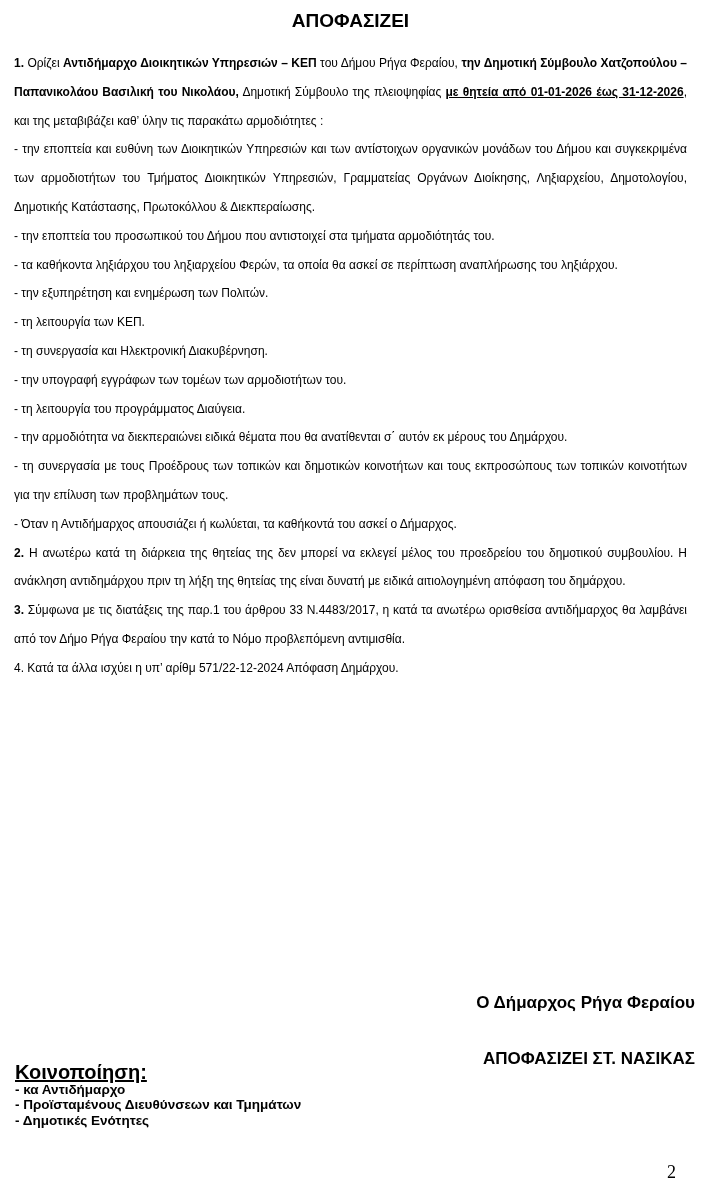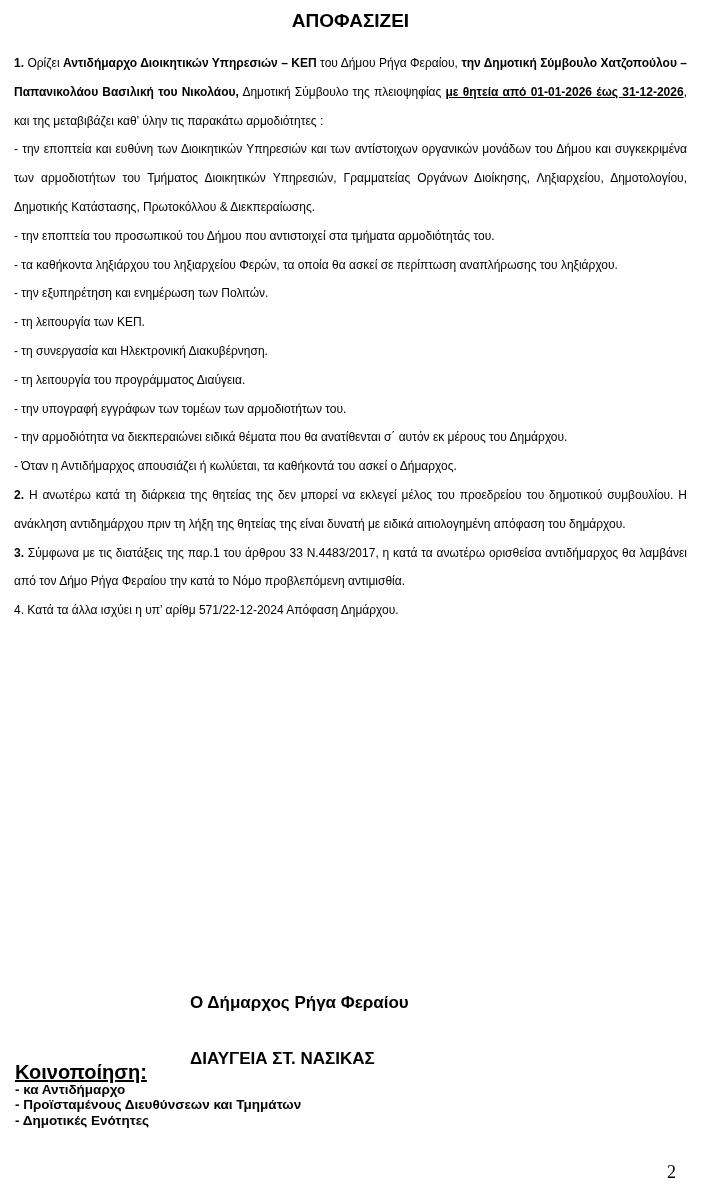--- a/index.html
+++ b/index.html
@@ -30,21 +30,21 @@
     font-size: 12px;
     line-height: 28.8px;
     text-align: justify;
   }
   .b { font-weight: bold; }
   .u { text-decoration: underline; }
   .sig-block {
     position: absolute;
     left: 190px;
     width: 505px;
-    text-align: left;
+    text-align: right;
     font-weight: bold;
     font-size: 17px;
     line-height: 21px;
   }
   .sig-role { top: 992px; }
   .sig-name { top: 1048px; }
   .notify {
     position: absolute;
     left: 15px;
     top: 1065px;
@@ -74,35 +74,36 @@
     <div class="doc-title">ΑΠΟΦΑΣΙΖΕΙ</div>
 
     <p class="para"><span class="b">1.</span><span> Ορίζει  </span><span class="b">Αντιδήμαρχο Διοικητικών Υπηρεσιών – ΚΕΠ</span><span> του Δήμου Ρήγα Φεραίου, </span><span class="b">την Δημοτική Σύμβουλο  Χατζοπούλου – Παπανικολάου Βασιλική του Νικολάου,</span><span> Δημοτική Σύμβουλο της πλειοψηφίας </span><span class="b u">με θητεία από 01-01-2026 έως 31-12-2026</span><span>, και της μεταβιβάζει καθ’ ύλην τις παρακάτω αρμοδιότητες :</span></p>
 
     <p class="para"><span>- την εποπτεία και ευθύνη των Διοικητικών Υπηρεσιών και των αντίστοιχων οργανικών μονάδων του Δήμου και συγκεκριμένα  των αρμοδιοτήτων του Τμήματος Διοικητικών Υπηρεσιών, Γραμματείας Οργάνων Διοίκησης, Ληξιαρχείου, Δημοτολογίου,  Δημοτικής Κατάστασης, Πρωτοκόλλου &amp; Διεκπεραίωσης.</span></p>
     <p class="para"><span>- την εποπτεία του προσωπικού του Δήμου που αντιστοιχεί στα τμήματα αρμοδιότητάς του.</span></p>
     <p class="para"><span>- τα καθήκοντα ληξιάρχου του ληξιαρχείου Φερών, τα οποία θα ασκεί σε περίπτωση αναπλήρωσης του ληξιάρχου.</span></p>
     <p class="para"><span>- την εξυπηρέτηση και ενημέρωση των Πολιτών.</span></p>
     <p class="para"><span>- τη λειτουργία των ΚΕΠ.</span></p>
     <p class="para"><span>- τη συνεργασία και Ηλεκτρονική Διακυβέρνηση.</span></p>
+    <p class="para"><span>- την υπογραφή εγγράφων των τομέων των αρμοδιοτήτων του.</span></p>
     <p class="para"><span>- τη λειτουργία του προγράμματος Διαύγεια.</span></p>
-    <p class="para"><span>- την υπογραφή εγγράφων των τομέων των αρμοδιοτήτων του.</span></p>
     <p class="para"><span>- την αρμοδιότητα να διεκπεραιώνει ειδικά θέματα που θα ανατίθενται σ΄ αυτόν εκ μέρους του Δημάρχου.</span></p>
+    <p class="para"><span>- τη συνεργασία με τους Προέδρους των τοπικών και δημοτικών κοινοτήτων και τους εκπροσώπους των τοπικών κοινοτήτων για την επίλυση των προβλημάτων τους.</span></p>
     <p class="para"><span>- Όταν η  Αντιδήμαρχος απουσιάζει ή κωλύεται, τα καθήκοντά του ασκεί ο Δήμαρχος.</span></p>
 
     <p class="para"><span class="b">2.</span><span> Η ανωτέρω κατά τη διάρκεια της θητείας της  δεν μπορεί να εκλεγεί μέλος του προεδρείου του δημοτικού συμβουλίου. Η ανάκληση αντιδημάρχου πριν τη λήξη της θητείας της είναι δυνατή με ειδικά αιτιολογημένη απόφαση του δημάρχου.</span></p>
 
     <p class="para"><span class="b">3.</span><span> Σύμφωνα με τις διατάξεις της παρ.1 του άρθρου 33 Ν.4483/2017, η κατά τα ανωτέρω ορισθείσα  αντιδήμαρχος θα λαμβάνει από τον Δήμο Ρήγα Φεραίου την κατά το Νόμο προβλεπόμενη αντιμισθία.</span></p>
 
     <p class="para"><span>4. Κατά τα  άλλα ισχύει η υπ’ αρίθμ 571/22-12-2024 Απόφαση Δημάρχου.</span></p>
 
   </div>
 
   <div class="sig-block sig-role">Ο Δήμαρχος Ρήγα Φεραίου</div>
-  <div class="sig-block sig-name">ΔΙΑΥΓΕΙΑ ΣΤ. ΝΑΣΙΚΑΣ</div>
+  <div class="sig-block sig-name">ΑΠΟΦΑΣΙΖΕΙ ΣΤ. ΝΑΣΙΚΑΣ</div>
 
   <div class="notify">
     <div class="notify-heading">Κοινοποίηση:</div>
     <div>- κα Αντιδήμαρχο</div>
     <div>- Προϊσταμένους Διευθύνσεων και Τμημάτων</div>
     <div>- Δημοτικές Ενότητες</div>
   </div>
 
   <div class="page-number">2</div>
 </div>

